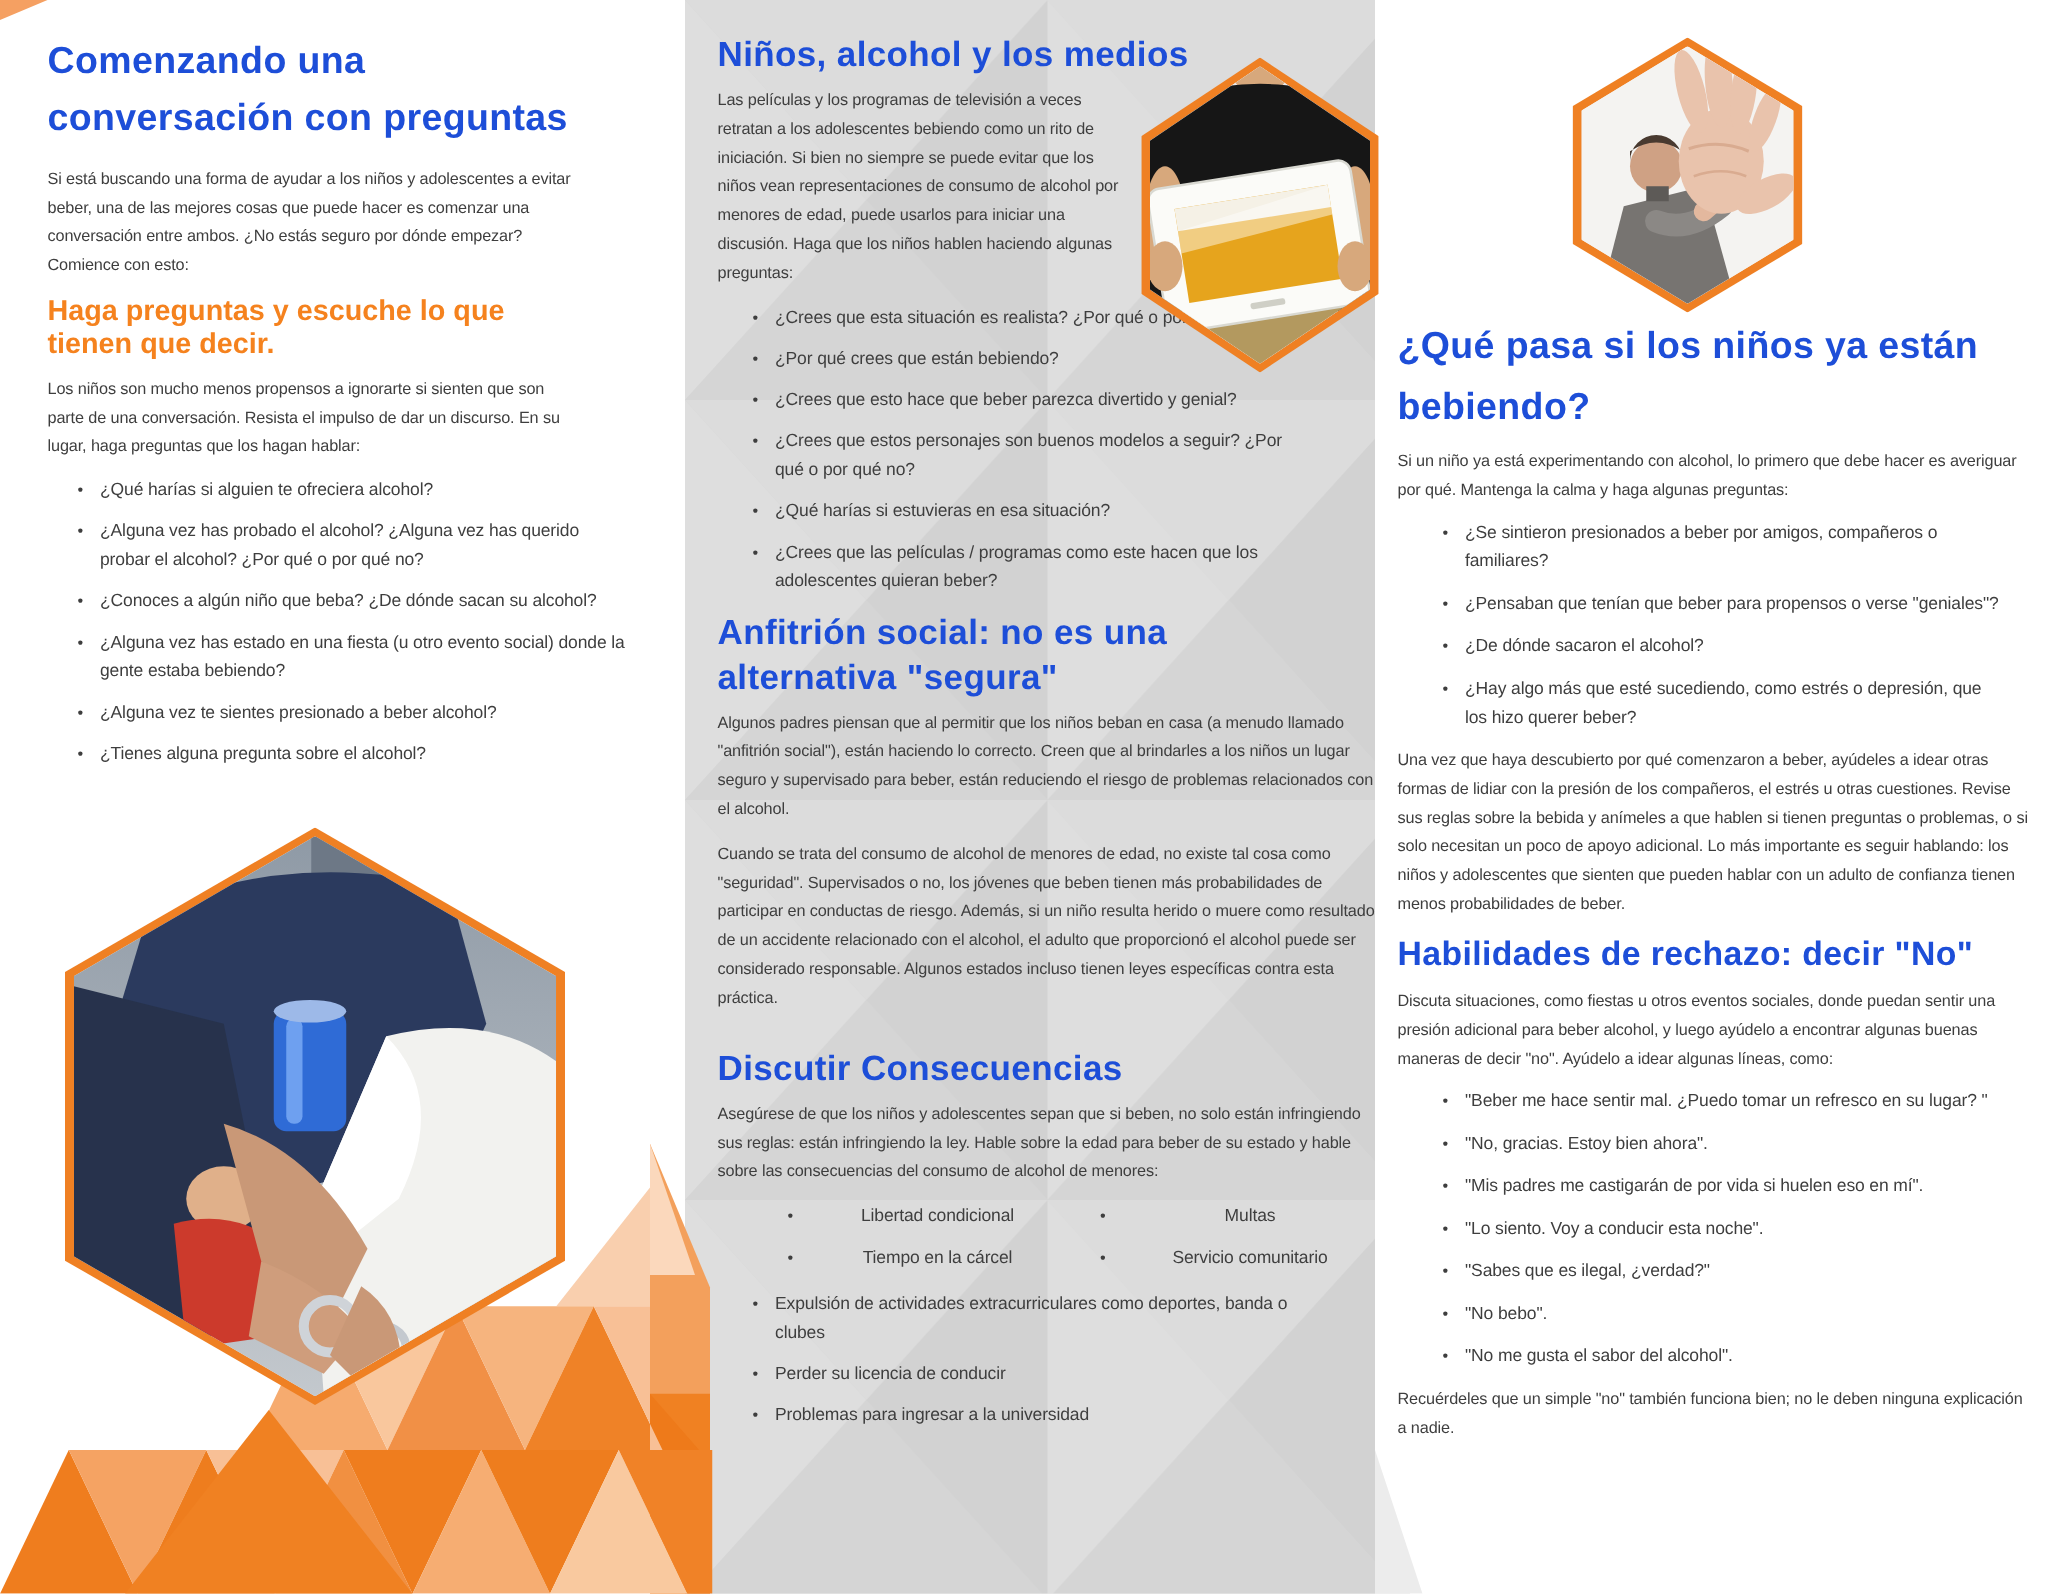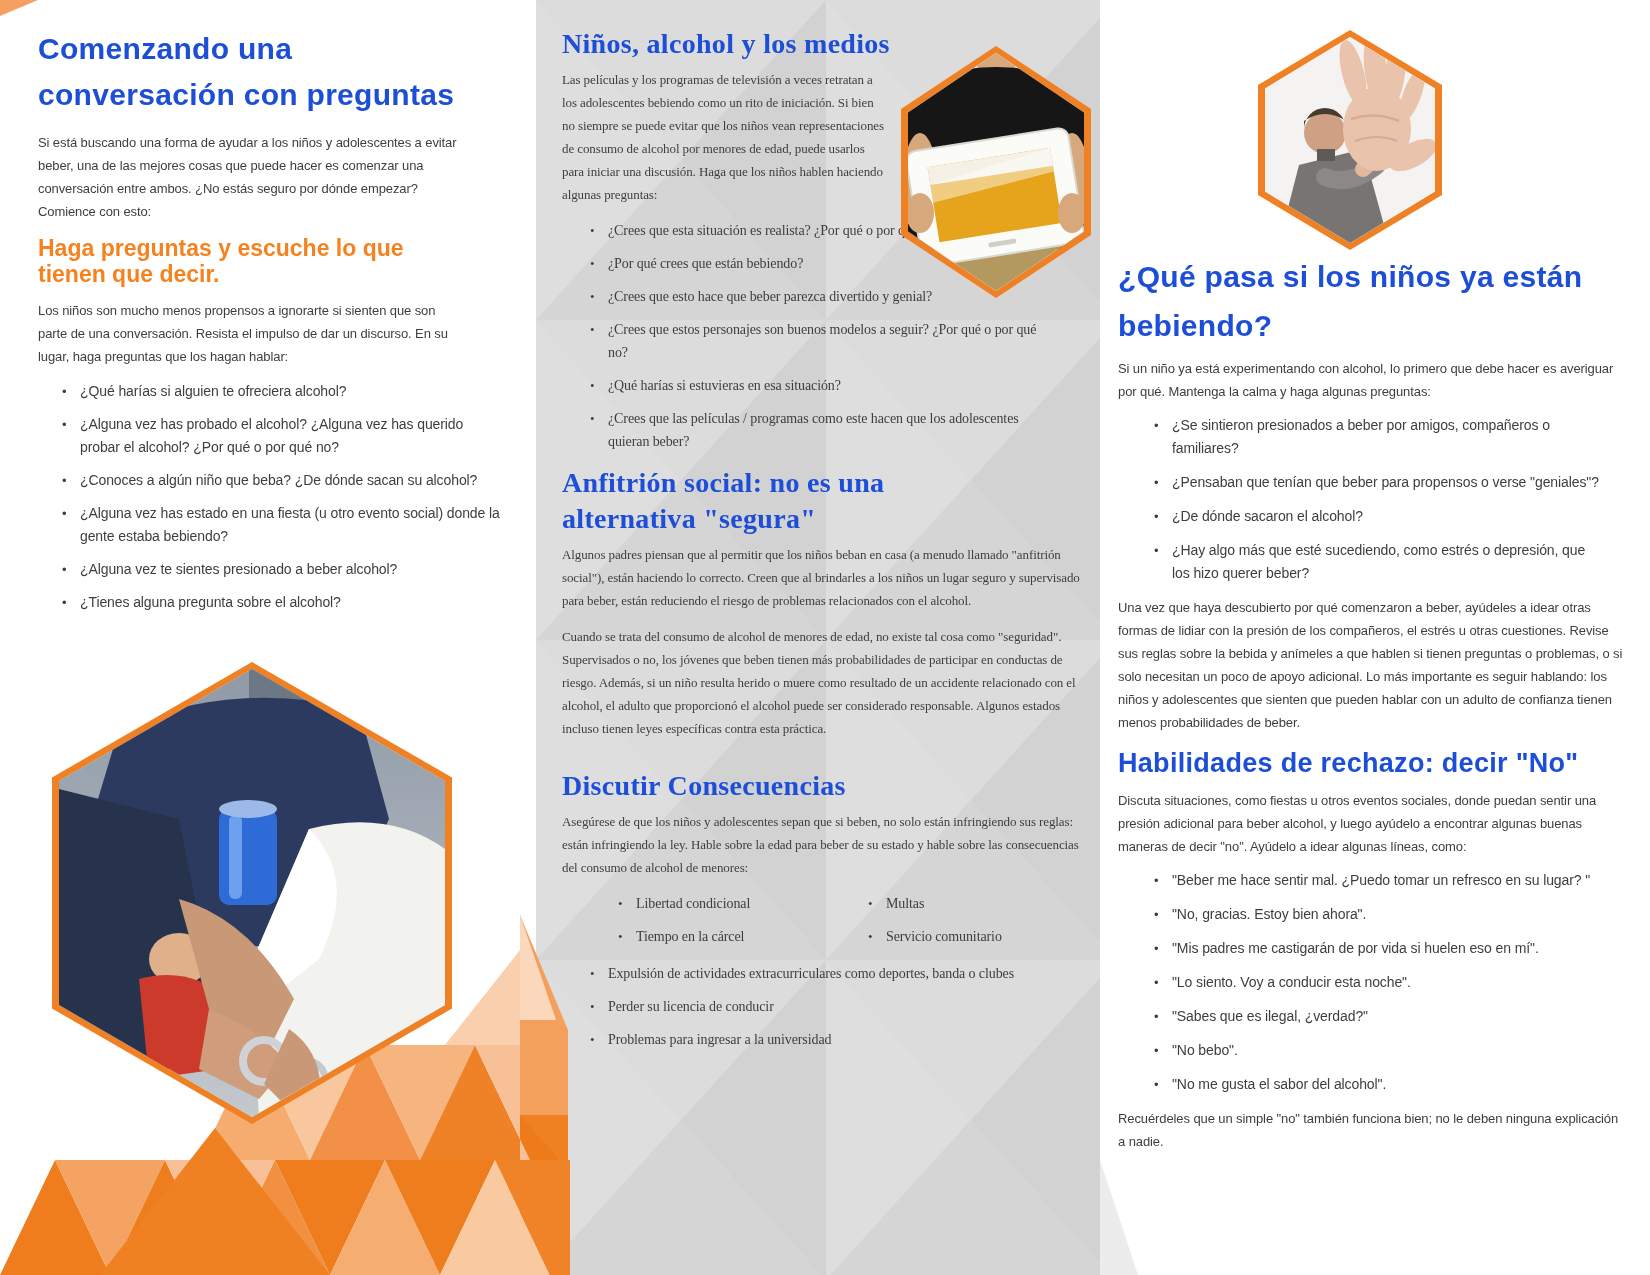--- a/index.html
+++ b/index.html
@@ -3,21 +3,21 @@
 <meta charset="utf-8">
 <style>
   html,body{margin:0;padding:0;}
   body{
     width:1650px;height:1275px;position:relative;overflow:hidden;
     font-family:"Liberation Sans", sans-serif;background:#ffffff;
     color:#3e3e3e;
   }
   .panel{position:absolute;top:0;height:1275px;}
   #panel-left{left:0;width:520px;background:#ffffff;}
-  #panel-mid{left:536px;width:580px;background:#d8d8d8;font-family:Liberation Serif, serif;}
+  #panel-mid{left:548px;width:580px;background:#d8d8d8;}
   #panel-right{left:1100px;width:550px;background:#ffffff;}
 
   .mid-bg{position:absolute;left:0;top:0;z-index:0;}
   .content{position:relative;z-index:3;}
 
   h1,h2,h3{margin:0;color:#1d4ed8;font-weight:bold;letter-spacing:.3px;}
   p{margin:0;font-size:13px;line-height:23px;letter-spacing:-.1px;}
   ul{list-style:none;margin:0;padding:0;}
   li{position:relative;font-size:14px;line-height:23px;letter-spacing:-.1px;
      padding-left:18px;margin-bottom:10px;}
@@ -32,21 +32,21 @@
 
   
   #panel-mid .content{padding:26px 26px 0 26px;width:580px;box-sizing:border-box;}
   #panel-mid h2{font-size:28px;line-height:36px;margin-bottom:6px;}
   #panel-mid p{margin-bottom:13px;}
   .mid-intro{width:322px;}
   #panel-mid ul{margin:0 0 4px 28px;width:450px;}
   #panel-mid li{margin-bottom:10px;}
   .social-title{width:430px;margin-top:12px;}
   .cons-title{margin-top:28px;}
-  .cons-cols{display:flex;margin-left:28px;}
+  .cons-cols{display:flex;margin-left:28px;text-align:center;}
   .cons-cols ul{width:250px;margin:0;}
   .cons-cols ul+ul{width:200px;margin-left:8px;}
   .cons-more{margin-top:0;}
 
   
   #panel-right .content{padding:252px 12px 0 18px;width:540px;box-sizing:border-box;}
   #panel-right h2{font-size:30px;line-height:49px;margin-bottom:7px;}
   #panel-right h3{font-size:27px;line-height:36px;margin:8px 0 8px 0;}
   #panel-right p{margin-bottom:11px;}
   #panel-right ul{margin:4px 0 8px 36px;width:450px;}

